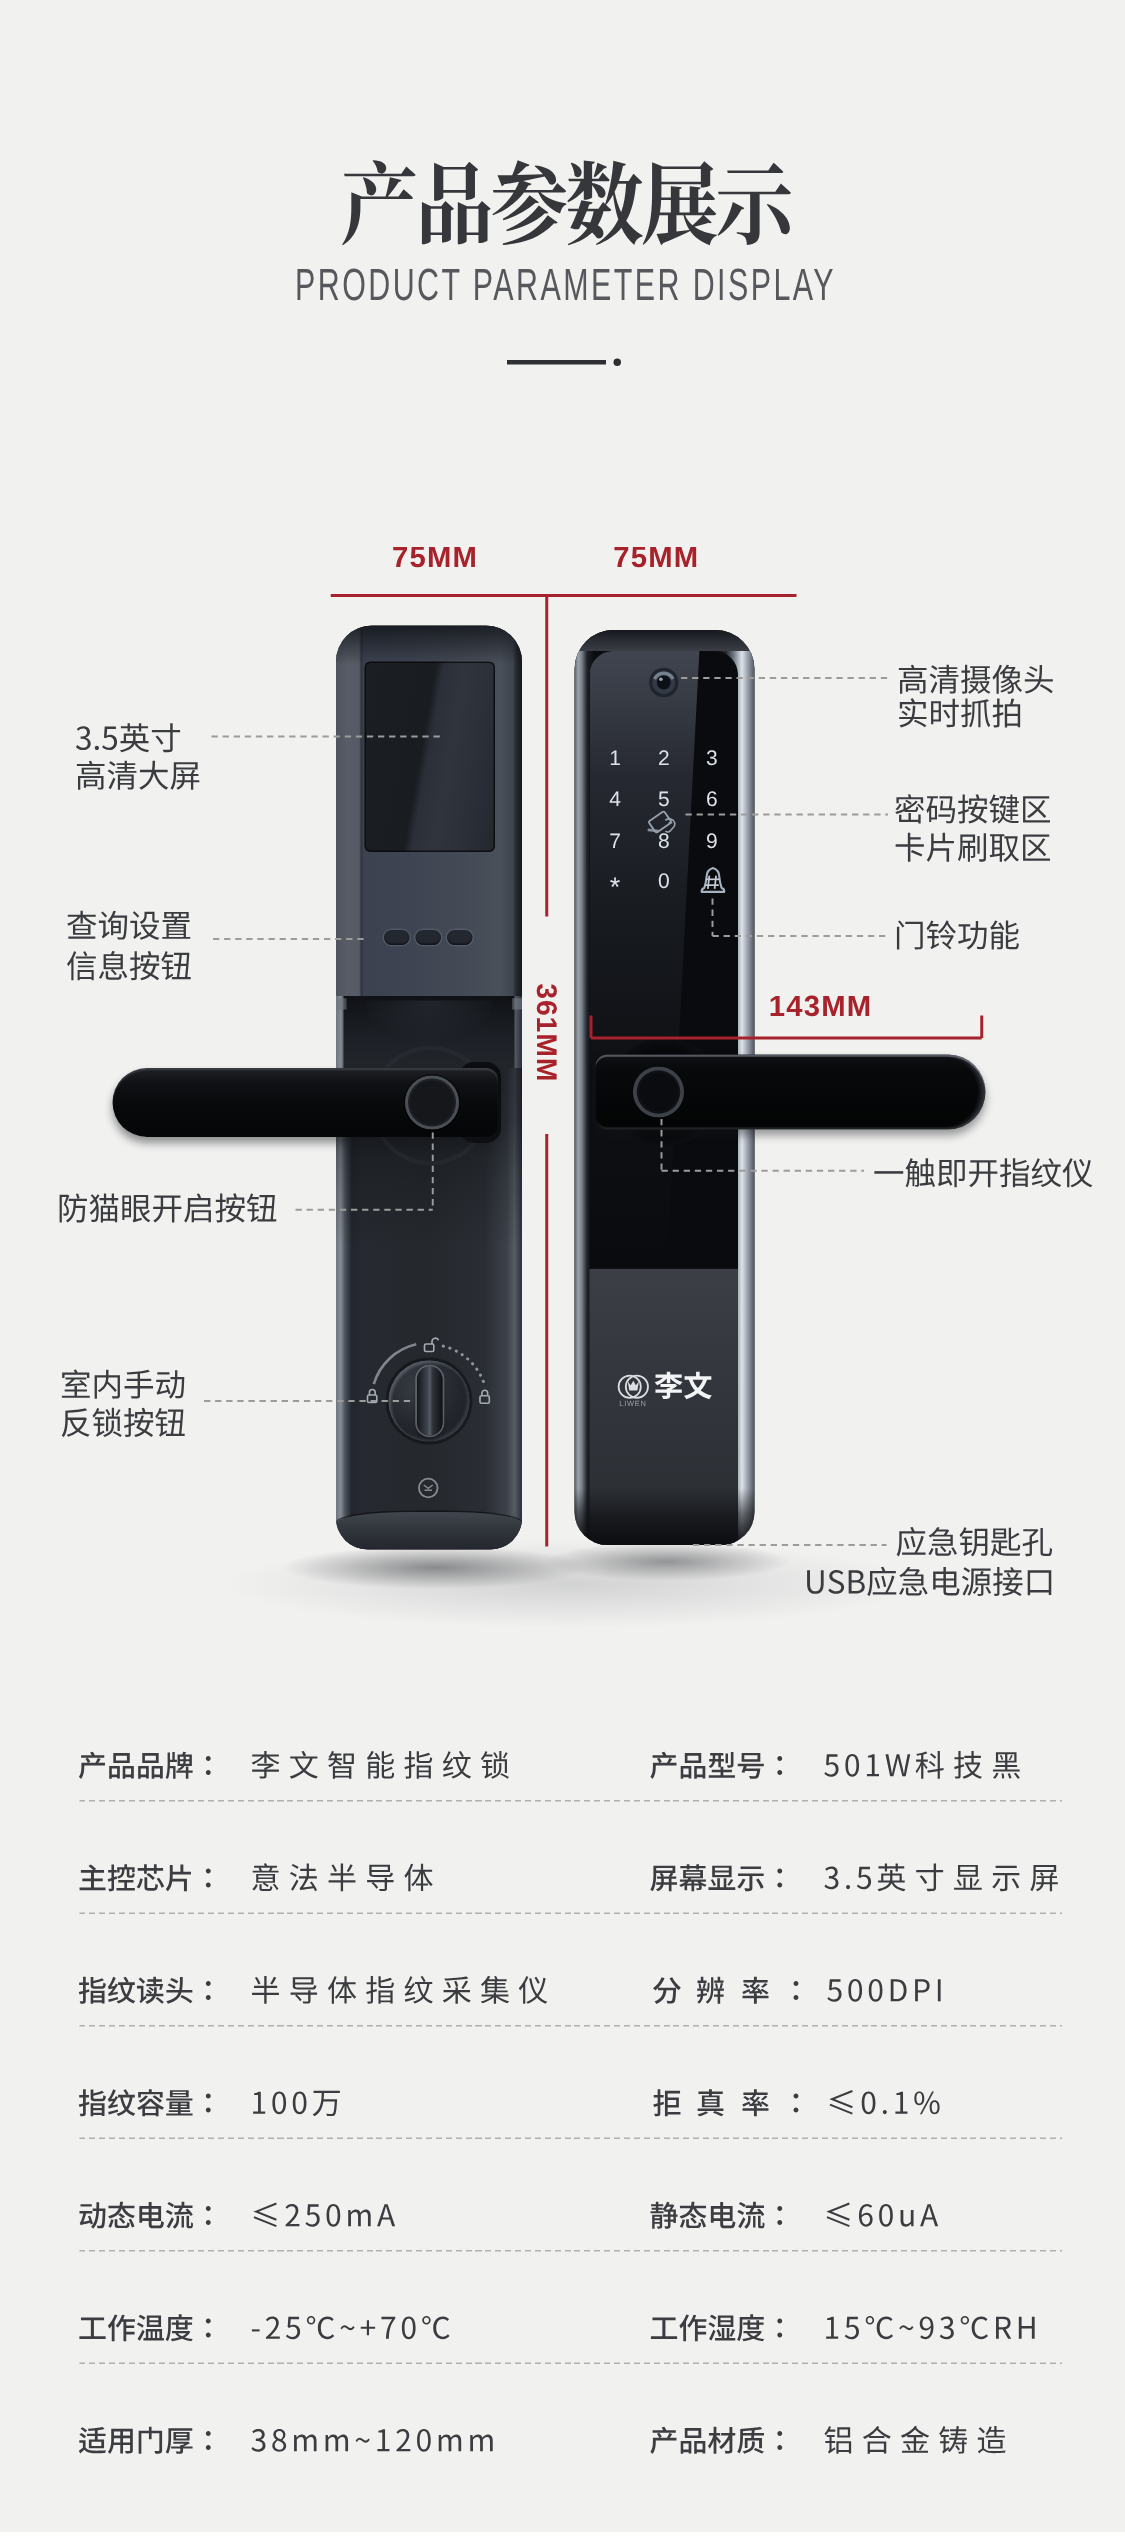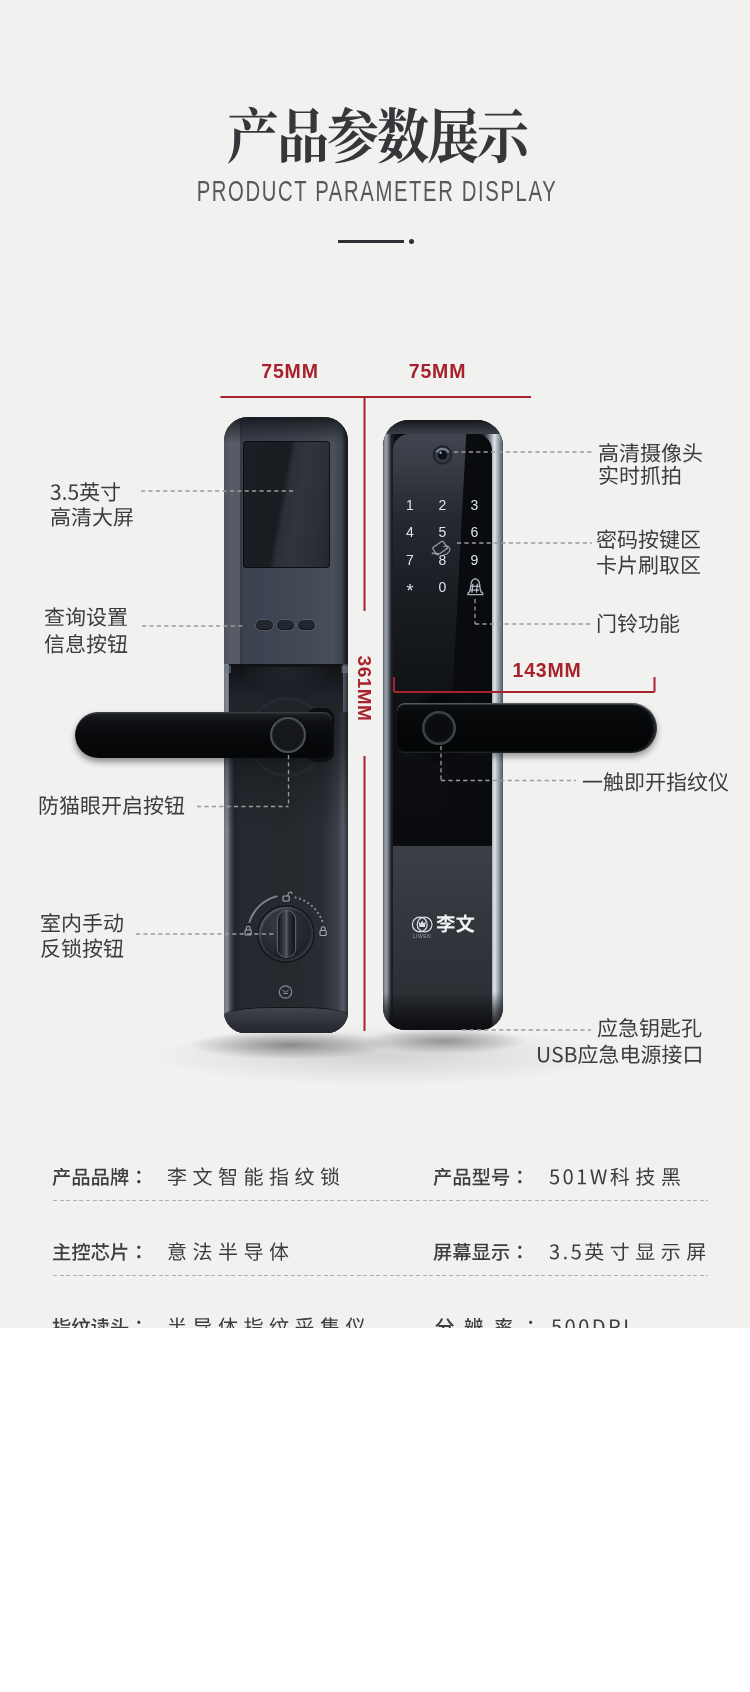--- a/index.html
+++ b/index.html
@@ -1,14 +1,14 @@
 <!DOCTYPE html>
 <html><head><meta charset="utf-8"><title>Product</title><style>
 html,body{margin:0;padding:0;}
-#page{position:relative;width:750px;height:1328px;background:#f1f1f0;overflow:hidden;
+#page{position:relative;width:750px;height:1688px;background:#f1f1f0;overflow:hidden;
   font-family:"Liberation Sans",sans-serif;}
 .abs{position:absolute;}
 
 #sub{left:0;top:174px;width:750px;text-align:center;font-size:30px;color:#56585b;
   letter-spacing:2.4px;transform:translateX(2px) scaleX(.676);}
 
 #dvl{left:338px;top:240px;width:66px;height:3px;background:#2e2f33;}
 #dvd{left:409px;top:239px;width:5px;height:5px;border-radius:50%;background:#2e2f33;}
 
 #sh0{left:50px;top:1014px;width:660px;height:84px;background:radial-gradient(ellipse 50% 50% at 50% 50%,rgba(100,102,107,.22),rgba(100,102,107,0) 70%);}

